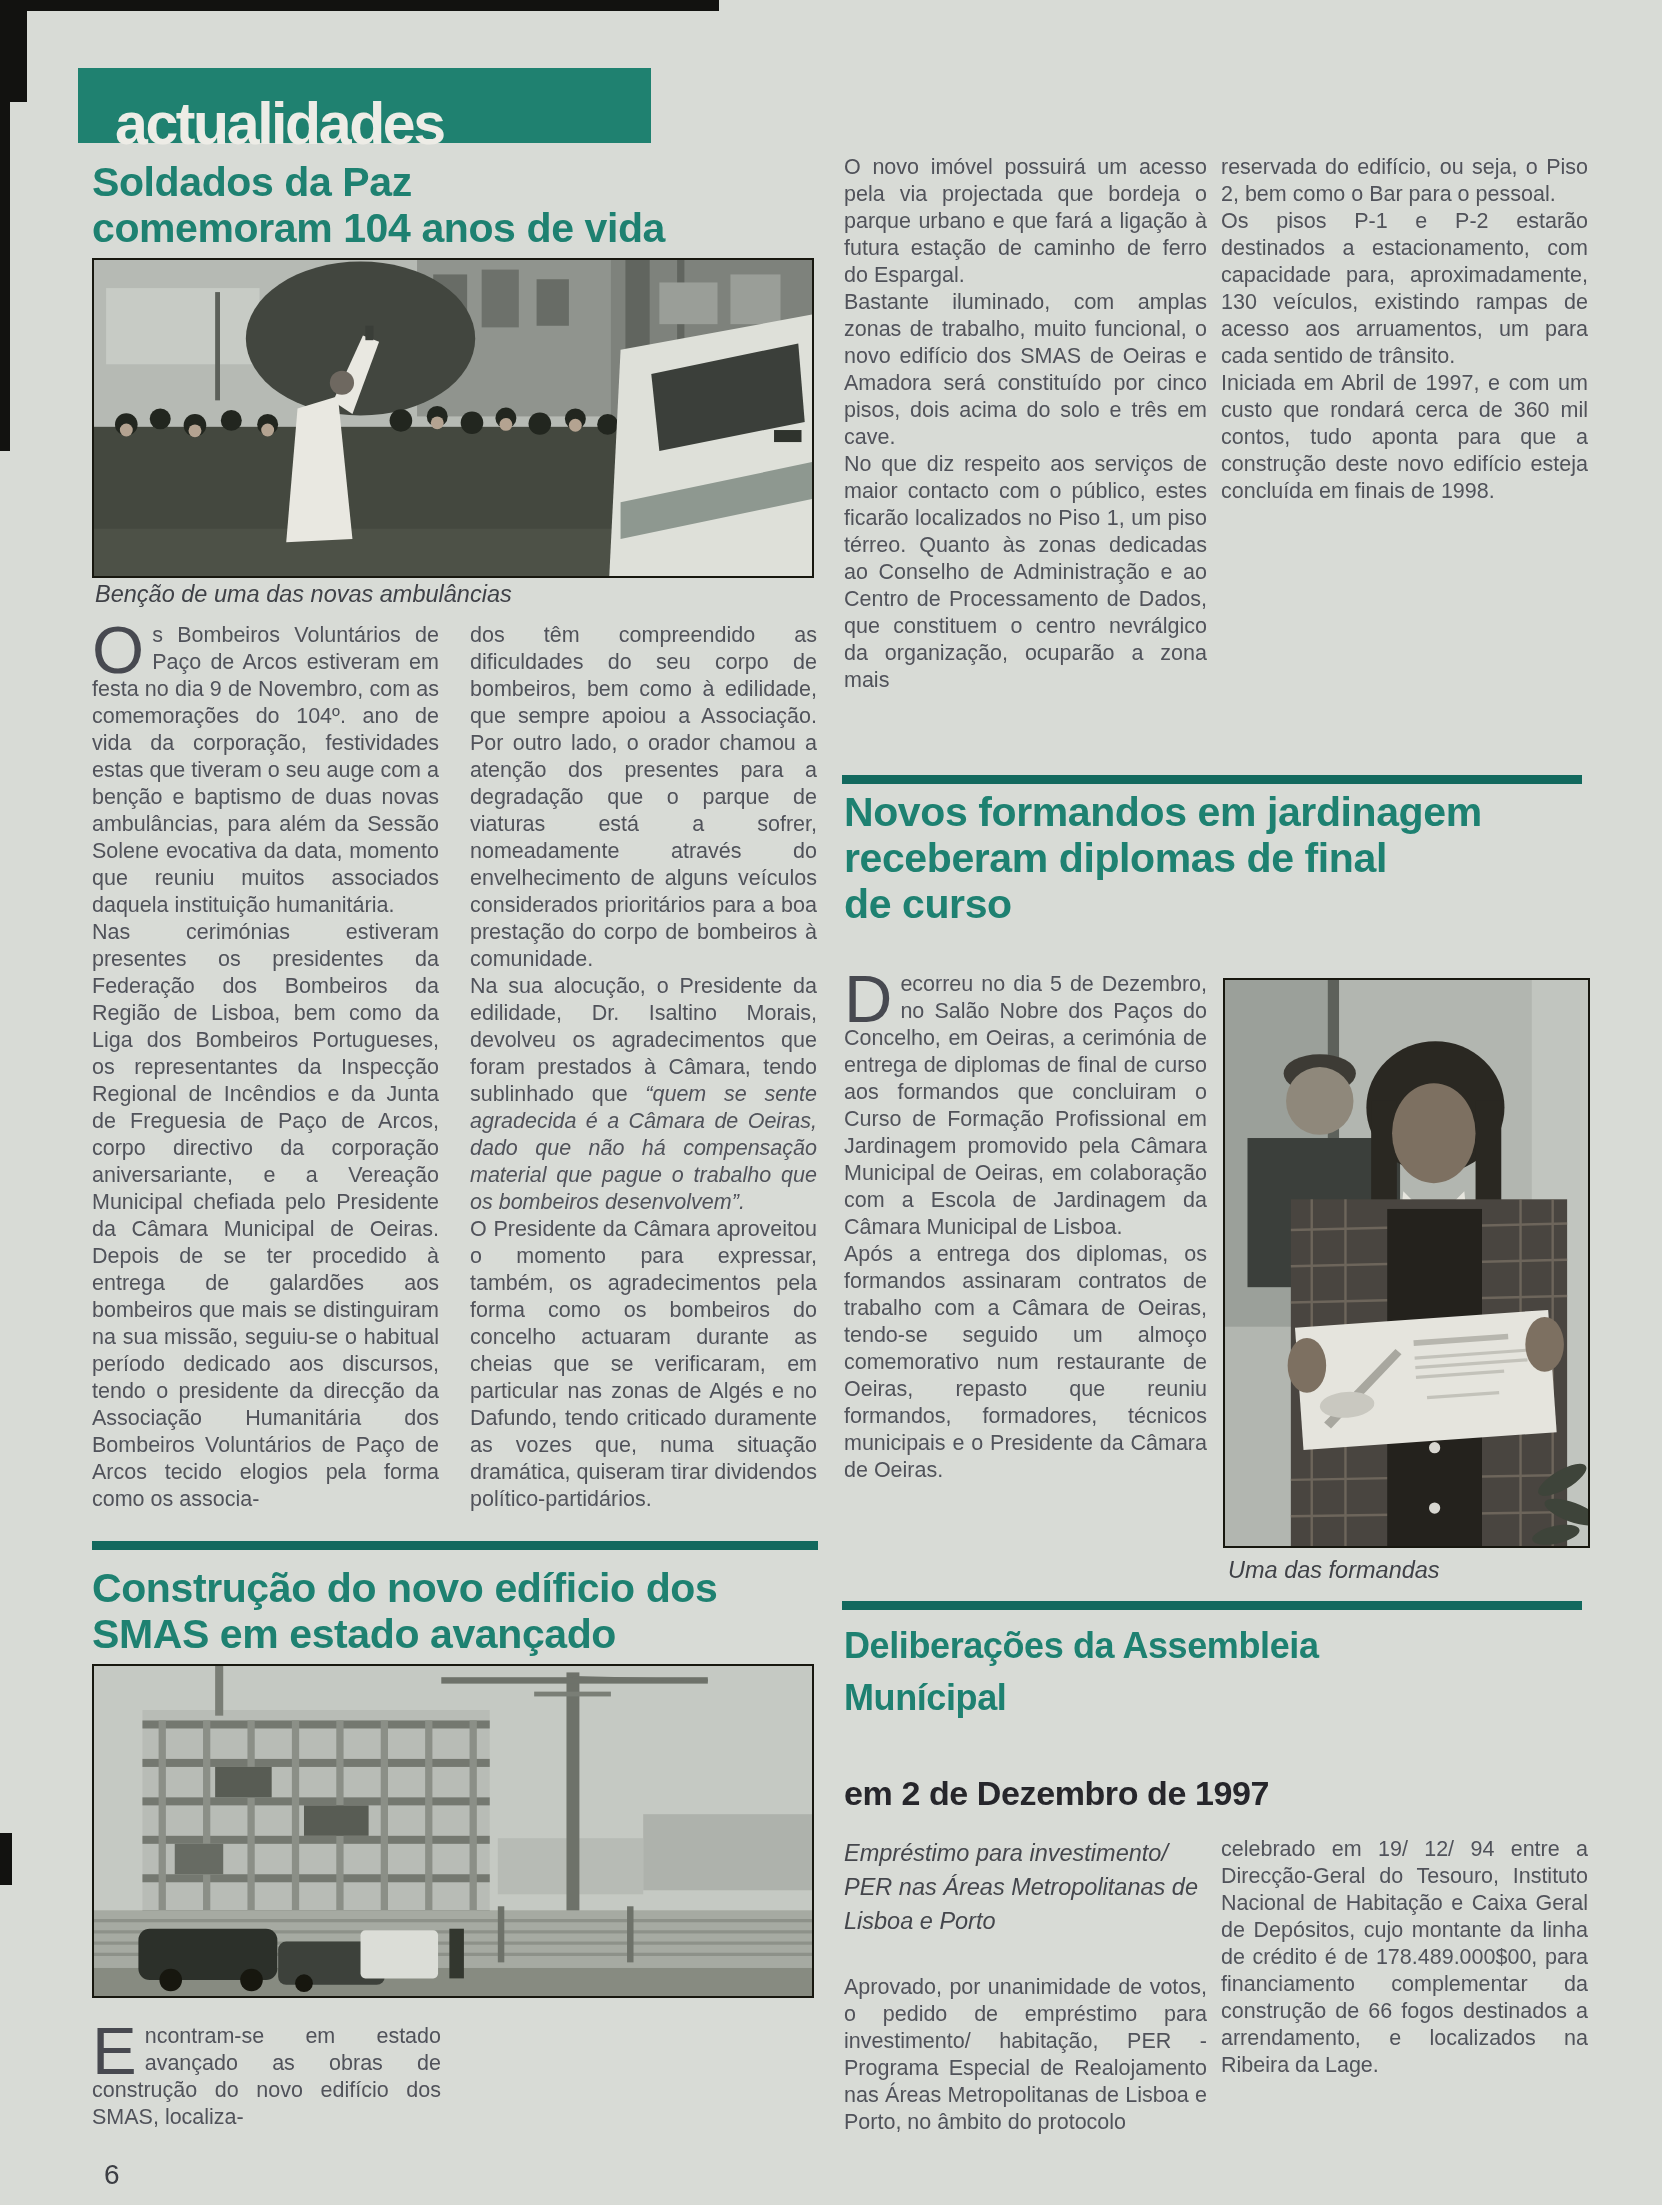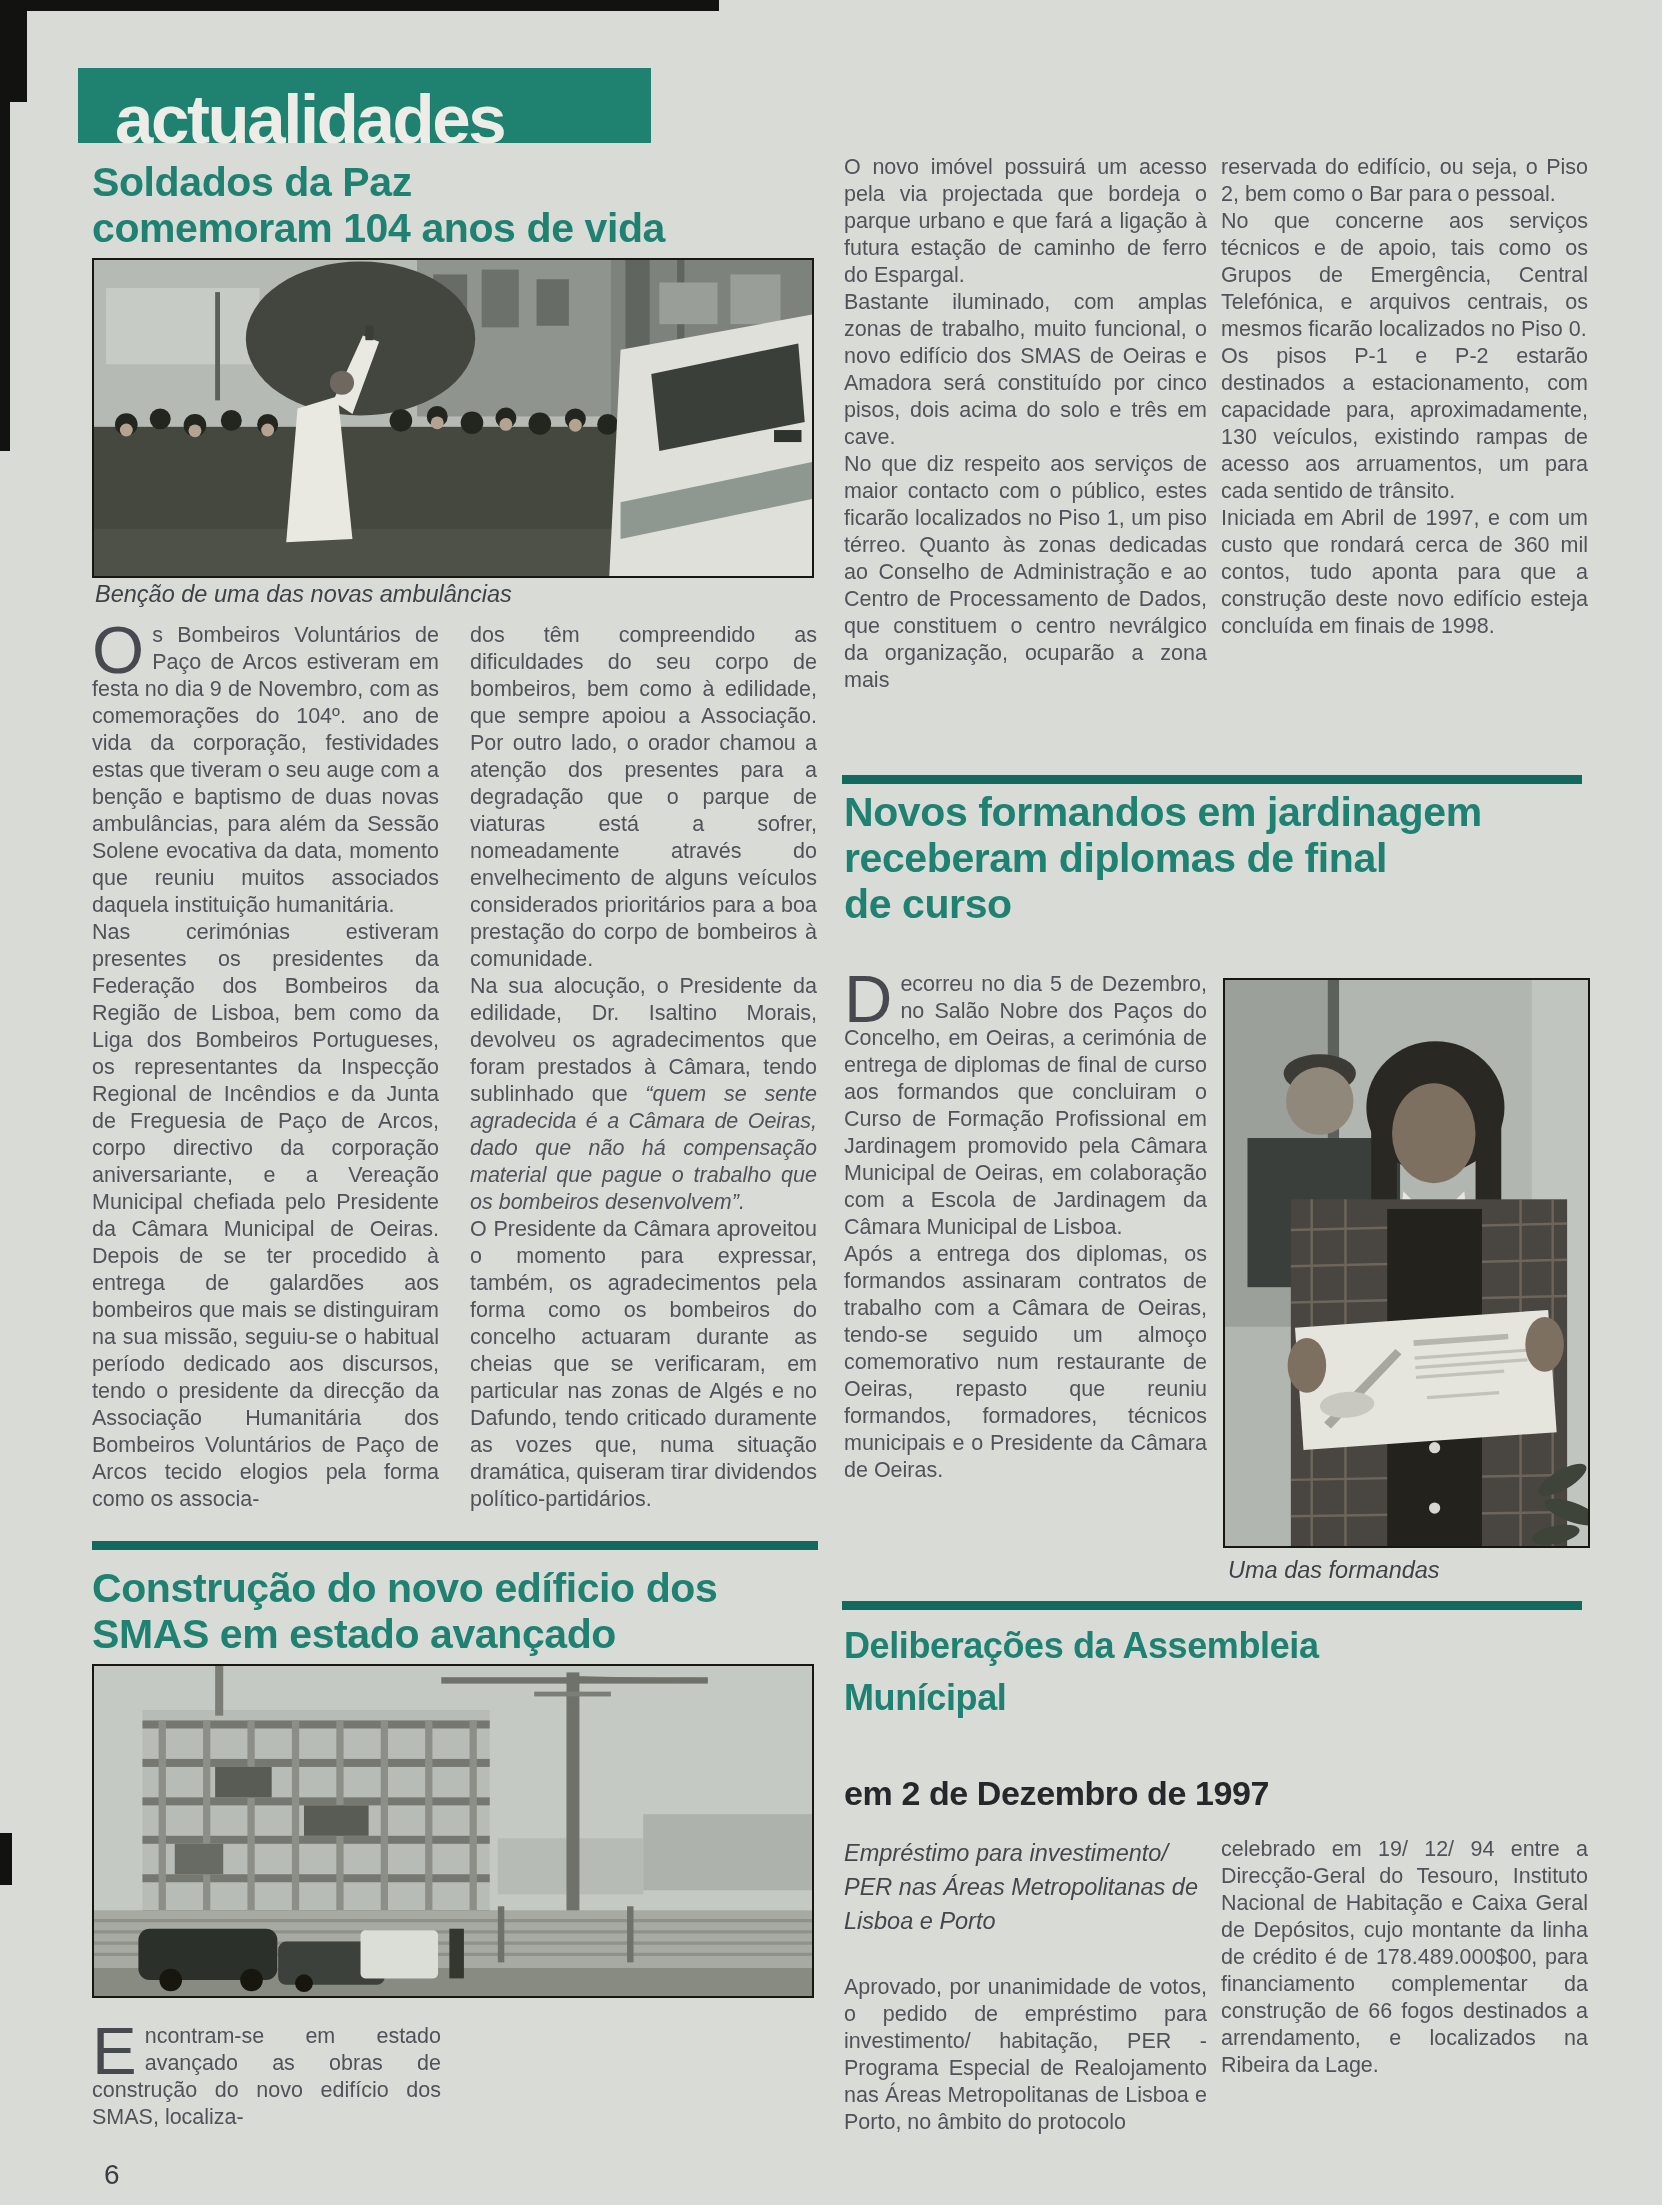--- a/index.html
+++ b/index.html
@@ -4,21 +4,21 @@
 <style>
   html,body{margin:0;padding:0;background:#c4c8c3;}
   .page{position:relative;width:1662px;height:2205px;background:#d8dbd6;overflow:hidden;
         font-family:"Liberation Sans",sans-serif;color:#4e5056;}
   .abs{position:absolute;}
   
   .artifact{background:#121210;}
   
   .band{background:#1f8170;}
   .bandword{position:absolute;left:37px;bottom:-11.4px;color:#edece6;font-weight:bold;
-            font-size:69px;letter-spacing:-2.4px;line-height:1;}
+            font-size:59px;letter-spacing:-2.4px;line-height:1;}
   
   .hl{color:#1e8171;font-weight:bold;font-size:41px;line-height:46px;letter-spacing:-0.4px;margin:0;}
   
   .body{font-size:21.5px;line-height:27px;text-align:justify;margin:0;color:#50525a;}
   .dropcap{float:left;font-size:67px;line-height:52px;margin:1.6px 8px 0 0;color:#474950;font-weight:400;}
   .it{font-style:italic;}
   .caption{font-style:italic;font-size:23.5px;color:#3f4147;}
   .rule{background:#12695e;}
   .subhead{font-weight:bold;color:#26262b;font-size:34px;line-height:44px;letter-spacing:-0.4px;margin:0;}
   .lead{font-style:italic;font-size:23.5px;line-height:34px;color:#44464c;margin:0;}
@@ -107,21 +107,20 @@
     <p class="body">O Presidente da Câmara aproveitou o momento para expressar, também, os agradecimentos pela forma como os bombeiros do concelho actuaram durante as cheias que se verificaram, em particular nas zonas de Algés e no Dafundo, tendo criticado duramente as vozes que, numa situação dramática, quiseram tirar dividendos político-partidários.</p>
   </div>
 
   <div class="abs" style="left:844px;top:154px;width:363px;">
     <p class="body">O novo imóvel possuirá um acesso pela via projectada que bordeja o parque urbano e que fará a ligação à futura estação de caminho de ferro do Espargal.</p>
     <p class="body">Bastante iluminado, com amplas zonas de trabalho, muito funcional, o novo edifício dos SMAS de Oeiras e Amadora será constituído por cinco pisos, dois acima do solo e três em cave.</p>
     <p class="body">No que diz respeito aos serviços de maior contacto com o público, estes ficarão localizados no Piso 1, um piso térreo. Quanto às zonas dedicadas ao Conselho de Administração e ao Centro de Processamento de Dados, que constituem o centro nevrálgico da organização, ocuparão a zona mais</p>
   </div>
   <div class="abs" style="left:1221px;top:154px;width:367px;">
     <p class="body">reservada do edifício, ou seja, o Piso 2, bem como o Bar para o pessoal.</p>
-    <p class="body">No que concerne aos serviços técnicos e de apoio, tais como os Grupos de Emergência, Central Telefónica, e arquivos centrais, os mesmos ficarão localizados no Piso 0.</p>
     <p class="body">Os pisos P-1 e P-2 estarão destinados a estacionamento, com capacidade para, aproximadamente, 130 veículos, existindo rampas de acesso aos arruamentos, um para cada sentido de trânsito.</p>
     <p class="body">Iniciada em Abril de 1997, e com um custo que rondará cerca de 360 mil contos, tudo aponta para que a construção deste novo edifício esteja concluída em finais de 1998.</p>
   </div>
 
   <div class="abs rule" style="left:842px;top:775px;width:740px;height:9px;"></div>
 
   <h2 class="abs hl" style="left:844px;top:789px;width:740px;">
     <span>Novos formandos em jardinagem</span><br>
     <span>receberam diplomas de final</span><br>
     <span>de curso</span>

